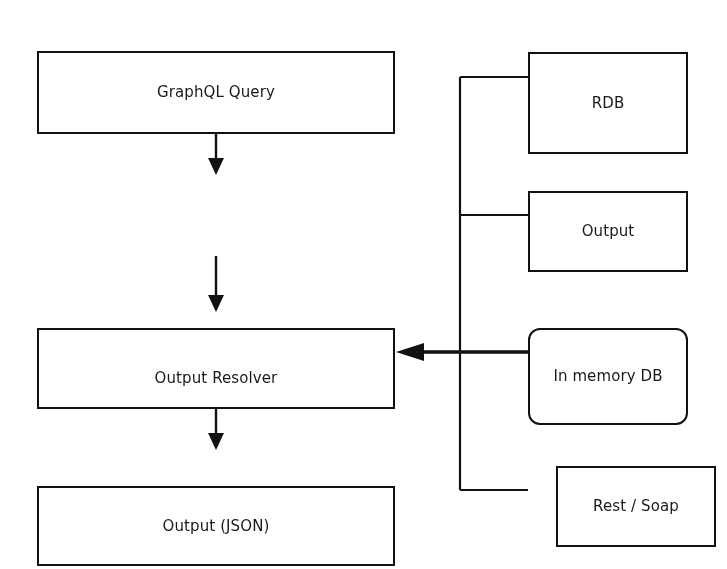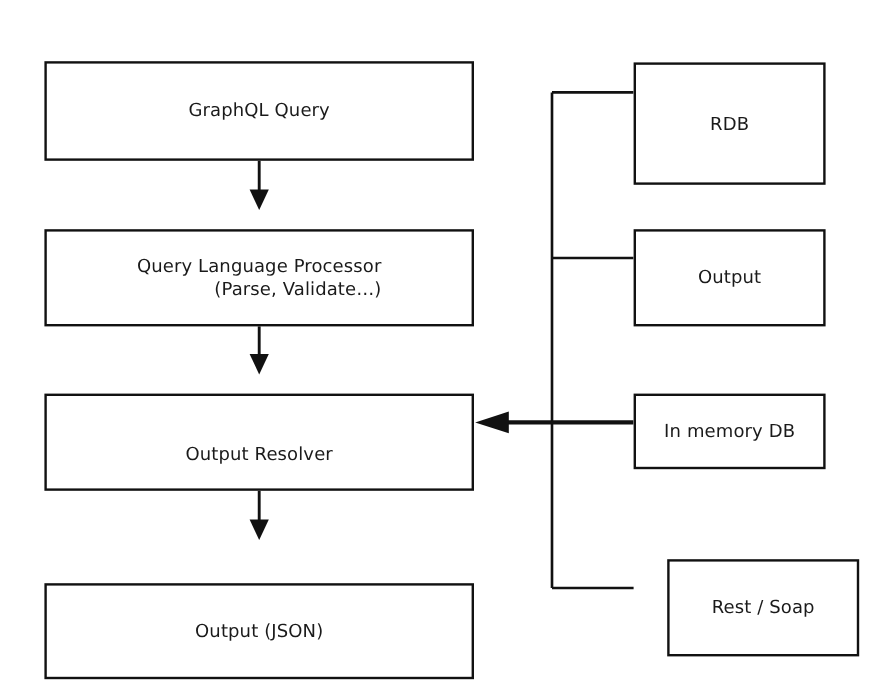--- a/index.html
+++ b/index.html
@@ -42,21 +42,21 @@
     display: block;
   }
   
   #node-graphql-query   { left: 37px;  top: 35px;  width: 358px; height: 83px; }
   #node-query-processor { left: 37px;  top: 175px; width: 358px; height: 81px; }
   #node-resolver        { left: 37px;  top: 312px; width: 358px; height: 81px; }
   #node-output          { left: 37px;  top: 470px; width: 358px; height: 80px; }
   
   #node-rdb             { left: 528px; top: 36px;  width: 160px; height: 102px; }
   #node-nosql           { left: 528px; top: 175px; width: 160px; height: 81px; }
-  #node-inmemory        { left: 528px; top: 312px; width: 160px; height: 63px; }
+  #node-inmemory        { left: 528px; top: 312px; width: 160px; height: 97px; border-radius: 12px; }
   #node-rest-soap       { left: 556px; top: 450px; width: 160px; height: 81px; }
 
   #edges {
     position: absolute;
     left: 0;
     top: 0;
     width: 727px;
     height: 569px;
     z-index: 1;
   }
@@ -98,26 +98,20 @@
     <g>
       <line x1="528" y1="352" x2="418" y2="352" stroke="#111111" stroke-width="3.4"></line>
       <path d="M396,352 L424,343 L424,361 z" fill="#111111"></path>
     </g>
   </svg>
 
   <div class="node" id="node-graphql-query">
     <div class="node-label">GraphQL Query</div>
   </div>
 
-  <div class="node" id="node-query-processor">
-    <div class="node-label">
-      <span>Query Language Processor</span>
-      <span class="sub">(Parse, Validate…)</span>
-    </div>
-  </div>
 
   <div class="node" id="node-resolver">
     <div class="node-label">
       <span>Output Resolver</span>
     </div>
   </div>
 
   <div class="node" id="node-output">
     <div class="node-label">Output (JSON)</div>
   </div>

